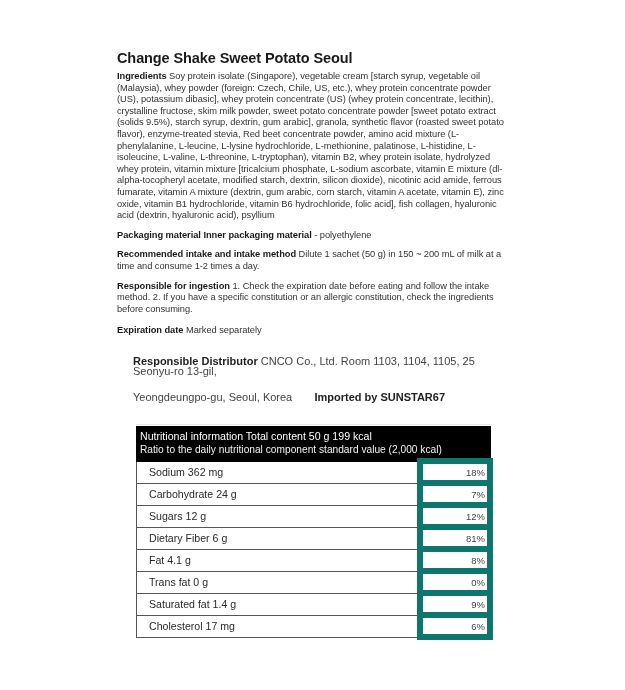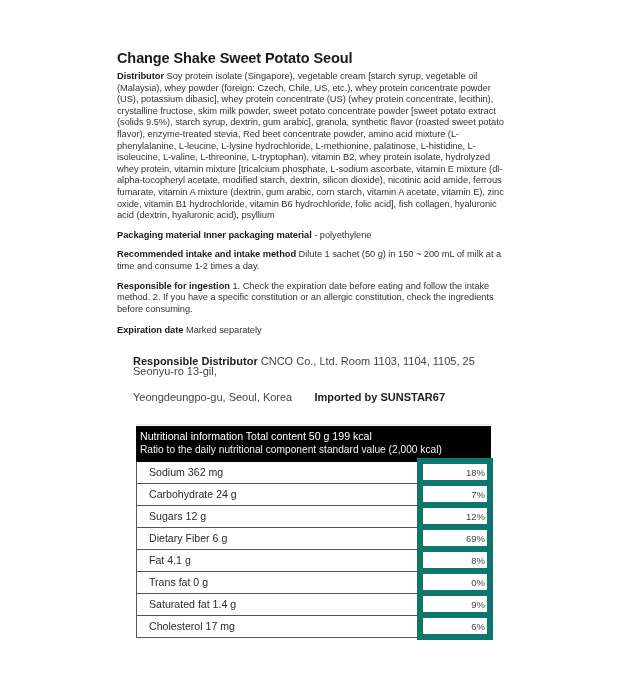--- a/index.html
+++ b/index.html
@@ -24,21 +24,21 @@
   .nut td.n { border: 1px solid #555; height: 21px; padding: 0 12px; vertical-align: middle; }
   .nut td.p { border: 6px solid #0f766e; width: 62px; text-align: right; padding: 0 2px 0 0; font-size: 9.5px; color: #444; }
 </style>
 </head>
 <body>
 
 <div class="page">
   <h1 class="title">Change Shake Sweet Potato Seoul</h1>
 
   <p class="para">
-    <b>Distributor</b>
+    <b>Ingredients</b>
     <span>Soy protein isolate (Singapore), vegetable cream [starch syrup, vegetable oil (Malaysia), whey powder (foreign: Czech, Chile, US, etc.), whey protein concentrate powder (US), potassium dibasic], whey protein concentrate (US) (whey protein concentrate, lecithin), crystalline fructose, skim milk powder, sweet potato concentrate powder [sweet potato extract (solids 9.5%), starch syrup, dextrin, gum arabic], granola, synthetic flavor (roasted sweet potato flavor), enzyme-treated stevia, Red beet concentrate powder, amino acid mixture (L-phenylalanine, L-leucine, L-lysine hydrochloride, L-methionine, palatinose, L-histidine, L-isoleucine, L-valine, L-threonine, L-tryptophan), vitamin B2, whey protein isolate, hydrolyzed whey protein, vitamin mixture [tricalcium phosphate, L-sodium ascorbate, vitamin E mixture (dl-alpha-tocopheryl acetate, modified starch, dextrin, silicon dioxide), nicotinic acid amide, ferrous fumarate, vitamin A mixture (dextrin, gum arabic, corn starch, vitamin A acetate, vitamin E), zinc oxide, vitamin B1 hydrochloride, vitamin B6 hydrochloride, folic acid], fish collagen, hyaluronic acid (dextrin, hyaluronic acid), psyllium</span>
   </p>
 
   <div class="gap"></div>
   <p class="para">
     <b>Packaging material Inner packaging material</b>
     <span>- polyethylene</span>
   </p>
 
   <div class="gap"></div>
@@ -87,21 +87,21 @@
   <tr>
     <td class="n">Carbohydrate 24 g</td>
     <td class="p">7%</td>
   </tr>
   <tr>
     <td class="n">Sugars 12 g</td>
     <td class="p">12%</td>
   </tr>
   <tr>
     <td class="n">Dietary Fiber 6 g</td>
-    <td class="p">69%</td>
+    <td class="p">81%</td>
   </tr>
   <tr>
     <td class="n">Fat 4.1 g</td>
     <td class="p">8%</td>
   </tr>
   <tr>
     <td class="n">Trans fat 0 g</td>
     <td class="p">0%</td>
   </tr>
   <tr>

